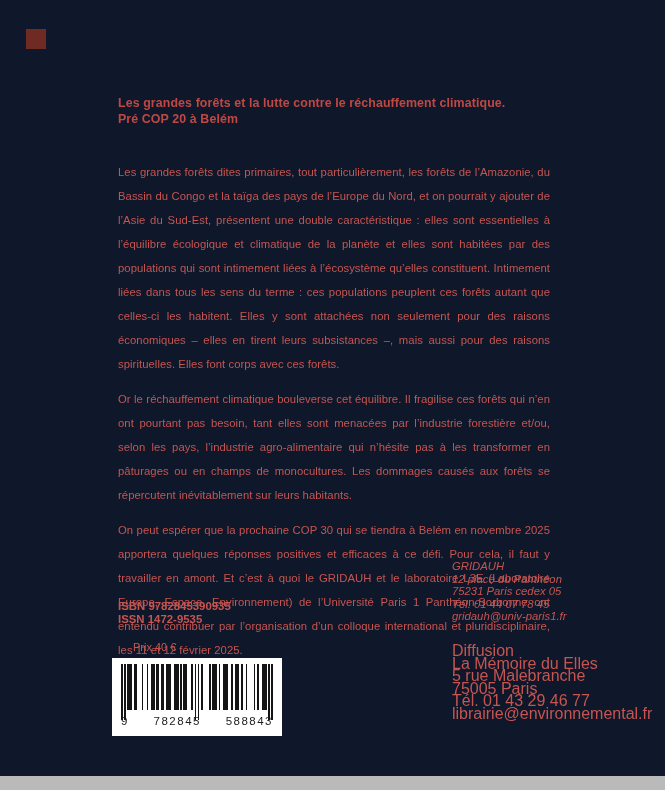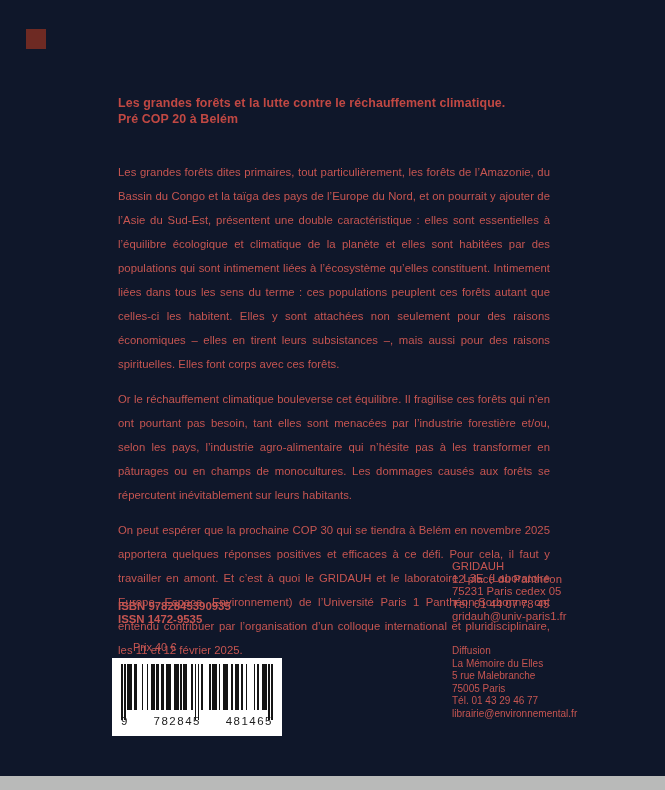--- a/index.html
+++ b/index.html
@@ -60,27 +60,28 @@
     color: #c65551;
     font-size: 11px;
   }
   .publisher-block {
     position: absolute;
     left: 452px;
     top: 560px;
     color: #c65551;
     font-size: 11.3px;
     line-height: 12.6px;
+    font-style: italic;
   }
   .diffusion-block {
     position: absolute;
     left: 452px;
     top: 645px;
     color: #c65551;
-    font-size: 10px;
+    font-size: 16px;
     line-height: 12.6px;
   }
   .barcode-box {
     position: absolute;
     left: 112px;
     top: 658px;
     width: 170px;
     height: 78px;
     background: #ffffff;
     box-sizing: border-box;
@@ -189,17 +190,17 @@
         <rect x="136.00" y="0" width="1.6" height="46" fill="#141414"></rect>
         <rect x="140.80" y="0" width="1.6" height="46" fill="#141414"></rect>
         <rect x="142.40" y="0" width="1.6" height="46" fill="#141414"></rect>
         <rect x="144.00" y="0" width="1.6" height="46" fill="#141414"></rect>
         <rect x="147.20" y="0" width="1.6" height="56" fill="#141414"></rect>
         <rect x="150.40" y="0" width="1.6" height="56" fill="#141414"></rect>
       </svg>
     <div class="barcode-digits">
       <span>9</span>
       <span>782845</span>
-      <span>481465</span>
+      <span>588843</span>
     </div>
   </div>
 
 </div>
 
 </body></html>

